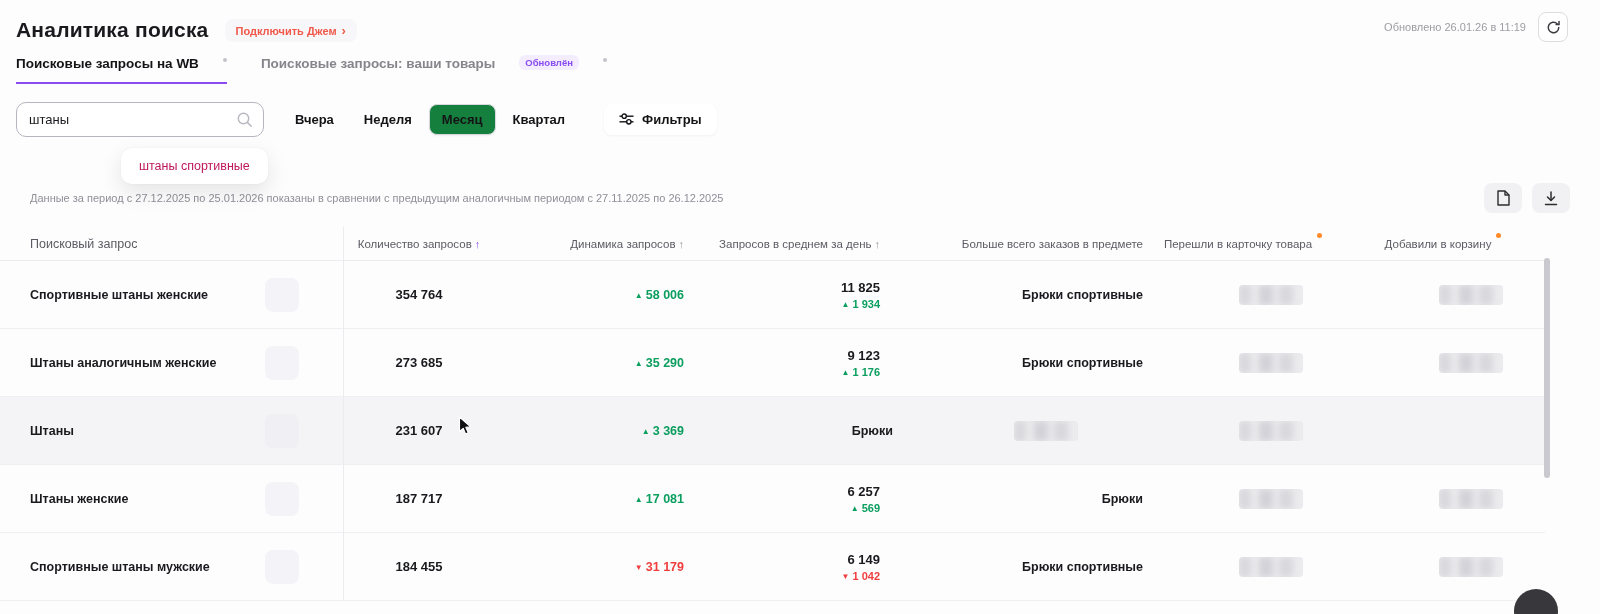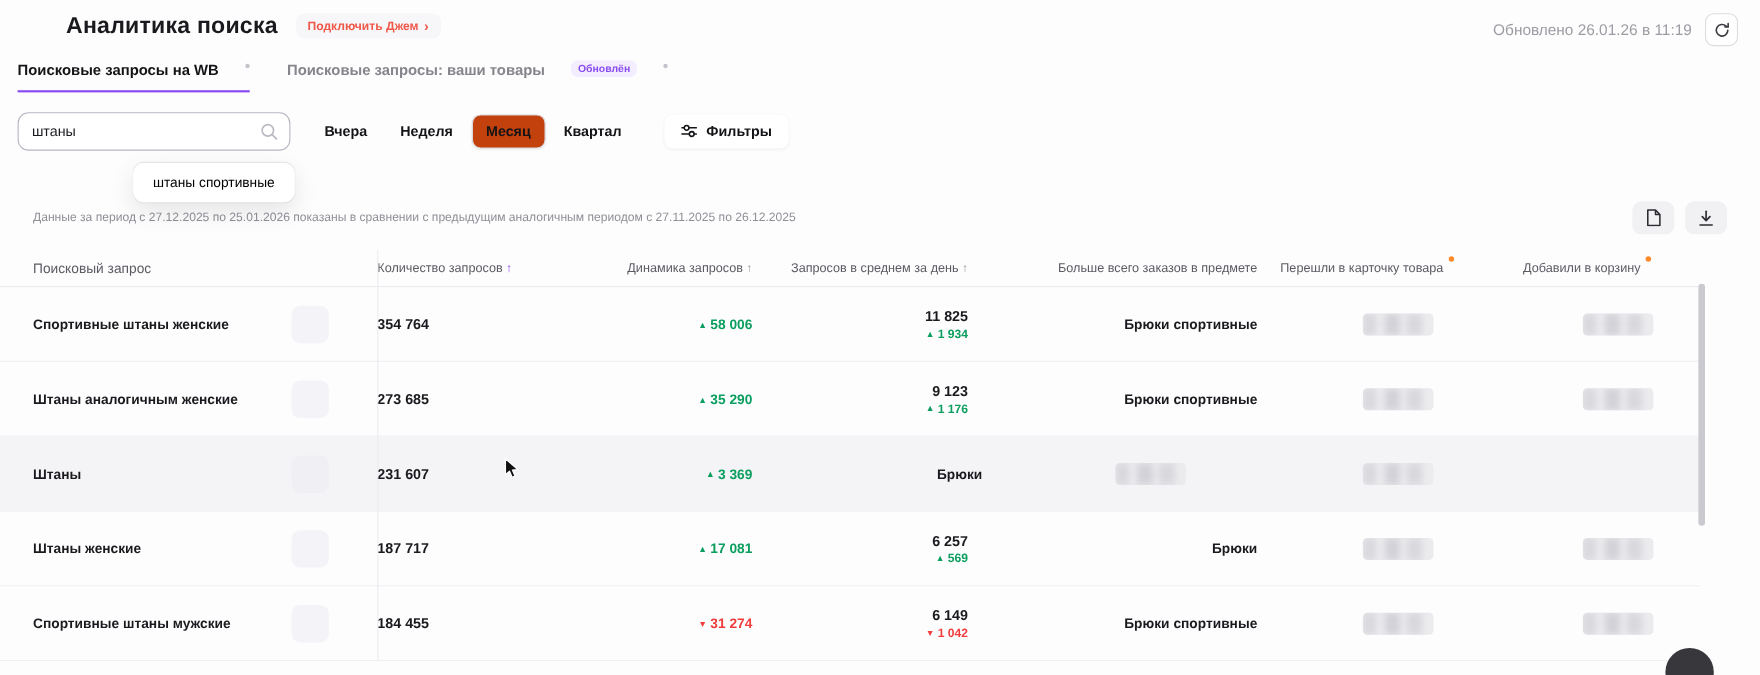--- a/index.html
+++ b/index.html
@@ -5,28 +5,28 @@
   * { margin:0; padding:0; box-sizing:border-box; }
   html,body { width:1600px; height:614px; overflow:hidden; }
   body {
     font-family:"Liberation Sans", sans-serif;
     background:#fdfdfe;
     color:#1a1a1e;
     position:relative;
   }
 
   
-  .topbar { display:flex; align-items:flex-start; padding:12px 20px 0 16px; height:42px;margin-left:44px; }
+  .topbar { display:flex; align-items:flex-end; padding:12px 32px 0 16px; height:42px; }
   .topbar h1 { font-size:21px; font-weight:800; letter-spacing:.2px; }
   .jam { display:flex; align-items:center; gap:5px; margin-left:16px; background:#f7f7f9;
          border-radius:8px; padding:5px 11px; font-size:11px; font-weight:700; color:#f0584a;
          cursor:pointer; text-decoration:none; }
   .jam-arrow { font-size:13px; line-height:1; }
   .top-right { margin-left:auto; display:flex; align-items:center; gap:12px; }
-  .updated { font-size:14px; color:#9c9ca3; }
+  .updated { font-size:11px; color:#9c9ca3; }
   .refresh { width:30px; height:30px; border:1px solid #dcdce1; border-radius:8px; background:#fff;
              display:flex; align-items:center; justify-content:center; cursor:pointer; }
 
   
   .tabs { display:flex; gap:34px; padding:0 16px; margin-top:14px; }
   .tab { display:flex; align-items:flex-start; gap:24px; font-size:13.5px; color:#85858c;
          font-weight:600; padding-bottom:11px; cursor:pointer; }
   .tab.active { color:#141417; font-weight:700; border-bottom:2px solid #8a4cf0; }
   .tabdot { width:4px; height:4px; border-radius:50%; background:#c3c3ca; margin-top:2px; }
   .badge { background:#f3edff; color:#8a4cf0; font-size:9.5px; font-weight:700;
@@ -35,30 +35,30 @@
   
   .toolbar { display:flex; align-items:center; padding:0 16px; margin-top:17px; height:36px; }
   .searchbox { width:248px; height:35px; border:1px solid #b6b6c3; border-radius:10px;
                background:#fff; display:flex; align-items:center; padding:0 10px 0 12px; }
   .searchbox input { border:none; outline:none; flex:1; font-size:13px; color:#1a1a1e;
                      font-family:"Liberation Sans", sans-serif; background:transparent; }
   .periods { display:flex; gap:4px; margin-left:18px; }
   .period { border:1px solid transparent; background:transparent; font-size:13px; font-weight:700;
             color:#141417; padding:7px 12px; border-radius:8px; cursor:pointer;
             font-family:"Liberation Sans", sans-serif; }
-  .period.selected { background:#c2410c; border-color:#d8d8de; box-shadow:0 1px 2px rgba(0,0,0,.06); }
+  .period.selected { background:#15803d; border-color:#d8d8de; box-shadow:0 1px 2px rgba(0,0,0,.06); }
   .filters { display:flex; align-items:center; gap:8px; margin-left:26px; background:#fff;
              border:none; border-radius:8px; padding:8px 15px; font-size:13px; font-weight:700;
              color:#141417; cursor:pointer; box-shadow:0 1px 3px rgba(0,0,0,.05);
              font-family:"Liberation Sans", sans-serif; }
 
   
   .suggest { position:absolute; left:121px; top:148px; z-index:6; background:#fff;
              border-radius:10px; box-shadow:0 8px 22px rgba(0,0,0,.10), 0 0 1px rgba(0,0,0,.12);
-             padding:11px 18px; font-size:12.5px; color:#000000; cursor:pointer; min-width:140px; }
+             padding:11px 18px; font-size:12.5px; color:#be185d; cursor:pointer; min-width:140px; }
 
   
   .info-row { display:flex; align-items:center; margin:46px 30px 0 30px; }
   .info-text { flex:1; font-size:11px; color:#8f8f97; }
   .export-btns { display:flex; gap:10px; }
   .ebtn { width:38px; height:30px; background:#f1f1f4; border:none; border-radius:8px;
           display:flex; align-items:center; justify-content:center; cursor:pointer; }
 
   
   .table { margin-top:14px; position:relative; width:1545px; }
@@ -68,21 +68,21 @@
   .trow { height:68px; border-bottom:1px solid #f0f0f3; cursor:pointer; }
   .trow.hl { background:#f4f4f6; }
   .vline { position:absolute; left:343px; top:0; bottom:0; width:1px; background:#ececf0; z-index:2; }
 
   .c-query { font-weight:700; font-size:12.5px; position:relative; padding-right:60px; }
   .c-query::after { content:""; position:absolute; right:44px; top:50%; transform:translateY(-50%);
                     width:34px; height:34px; border-radius:8px; background:rgba(236,236,241,.5); }
   .thead .c-query { font-weight:400; padding-right:0; }
   .thead .c-query::after { display:none; }
 
-  .c-count { text-align:left; padding-right:8px; font-weight:700; font-size:13px; }
+  .c-count { text-align:center; padding-right:8px; font-weight:700; font-size:13px; }
   .thead .c-count { font-weight:400; font-size:11.5px; }
   .c-dyn { text-align:right; padding-right:9px; font-size:12.5px; font-weight:600; }
   .c-avg { text-align:right; padding-right:13px; }
   .avg-num { font-weight:700; font-size:13px; }
   .avg-delta { font-size:11px; font-weight:600; margin-top:3px; }
   .c-subject { text-align:right; font-weight:700; font-size:12.5px; padding-left:20px; }
   .thead .c-subject { font-weight:400; font-size:11.5px; }
   .c-blurcol { display:flex; justify-content:center; padding-left:55px; }
   .thead .c-blurcol { padding-left:0; justify-content:center; font-size:11.5px; }
 
@@ -272,21 +272,21 @@
         <div class="blurchip"></div>
       </div>
     <div class="c-blurcol">
         <div class="blurchip"></div>
       </div>
   </div>
 
   <div class="grid trow">
     <div class="c-query">Спортивные штаны мужские</div>
     <div class="c-count">184 455</div>
-    <div class="c-dyn down"><span class="arr">▼</span><span>31 274</span></div>
+    <div class="c-dyn down"><span class="arr">▼</span><span>31 179</span></div>
     <div class="c-avg">
       <div class="avg-num">6 149</div>
       <div class="avg-delta down"><span class="arr">▼</span><span>1 042</span></div>
     </div>
     <div class="c-subject">Брюки спортивные</div>
     <div class="c-blurcol">
         <div class="blurchip"></div>
       </div>
     <div class="c-blurcol">
         <div class="blurchip"></div>

